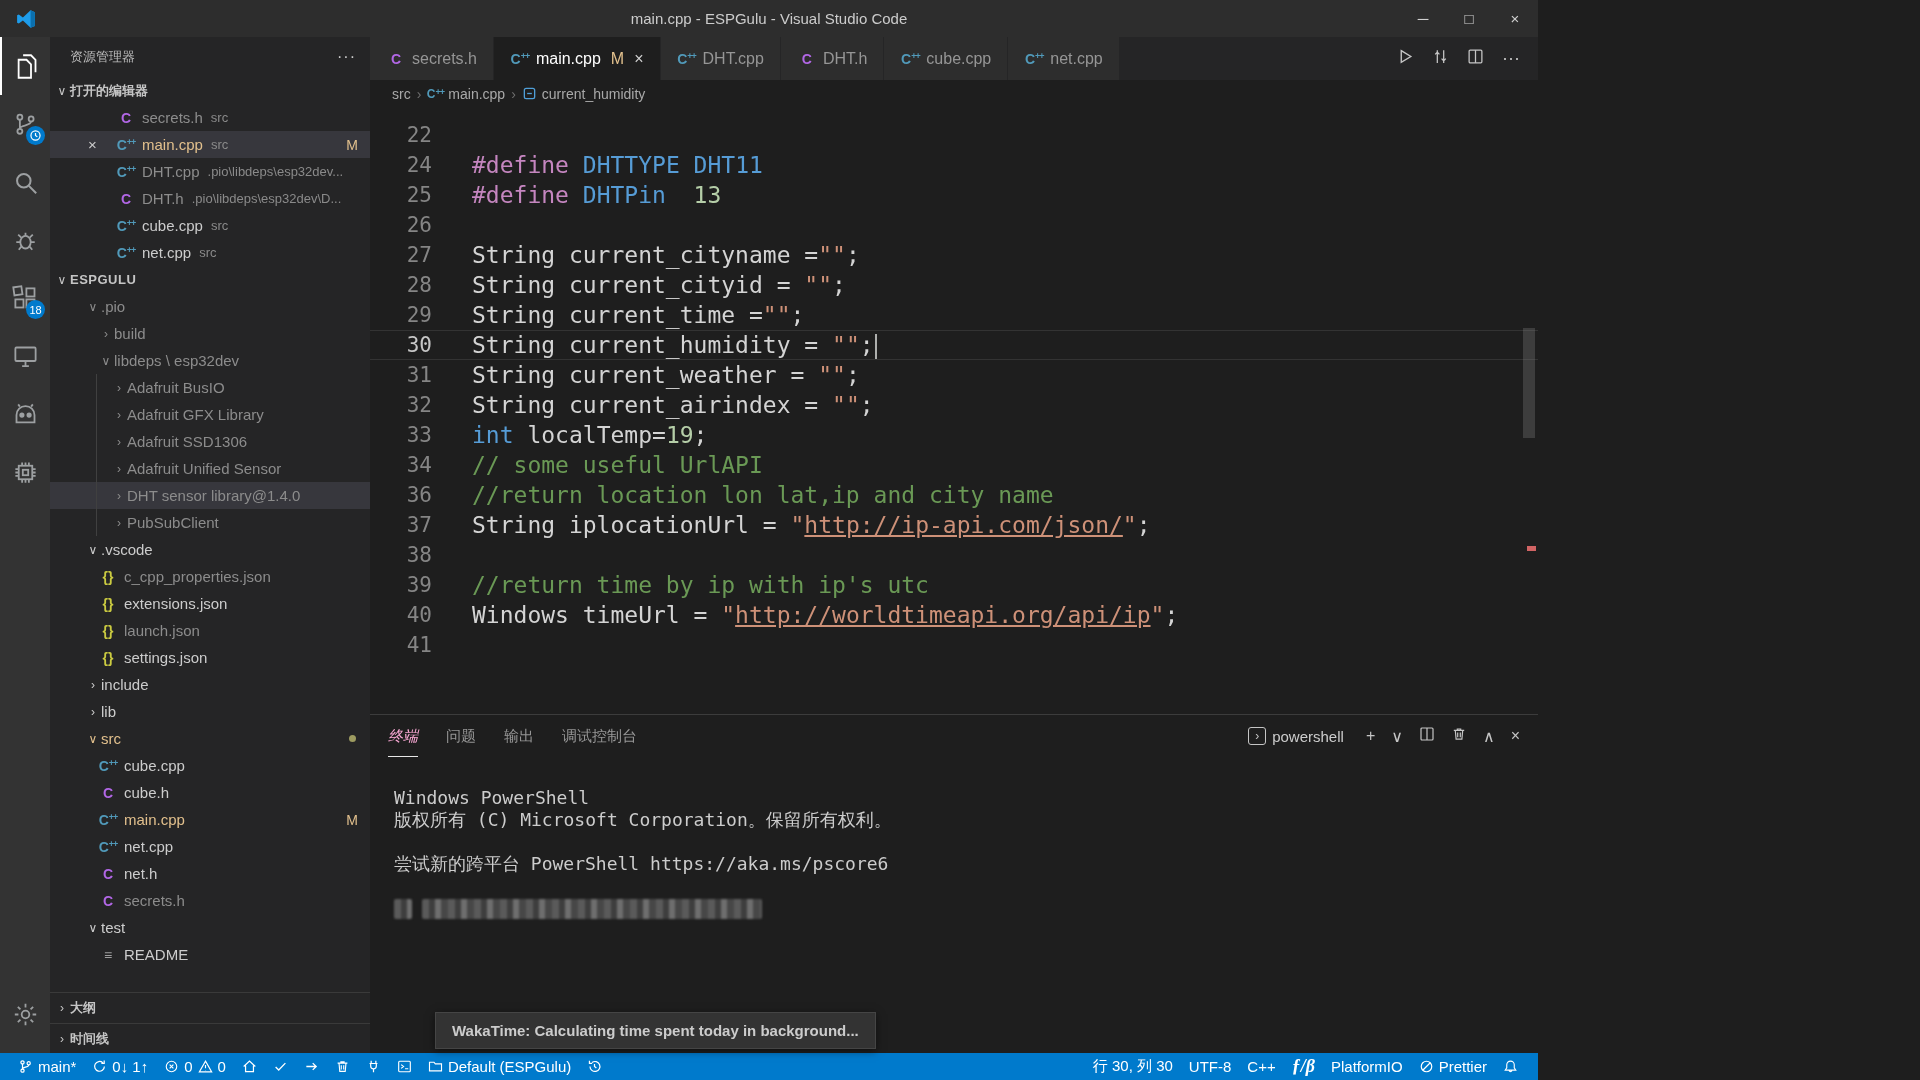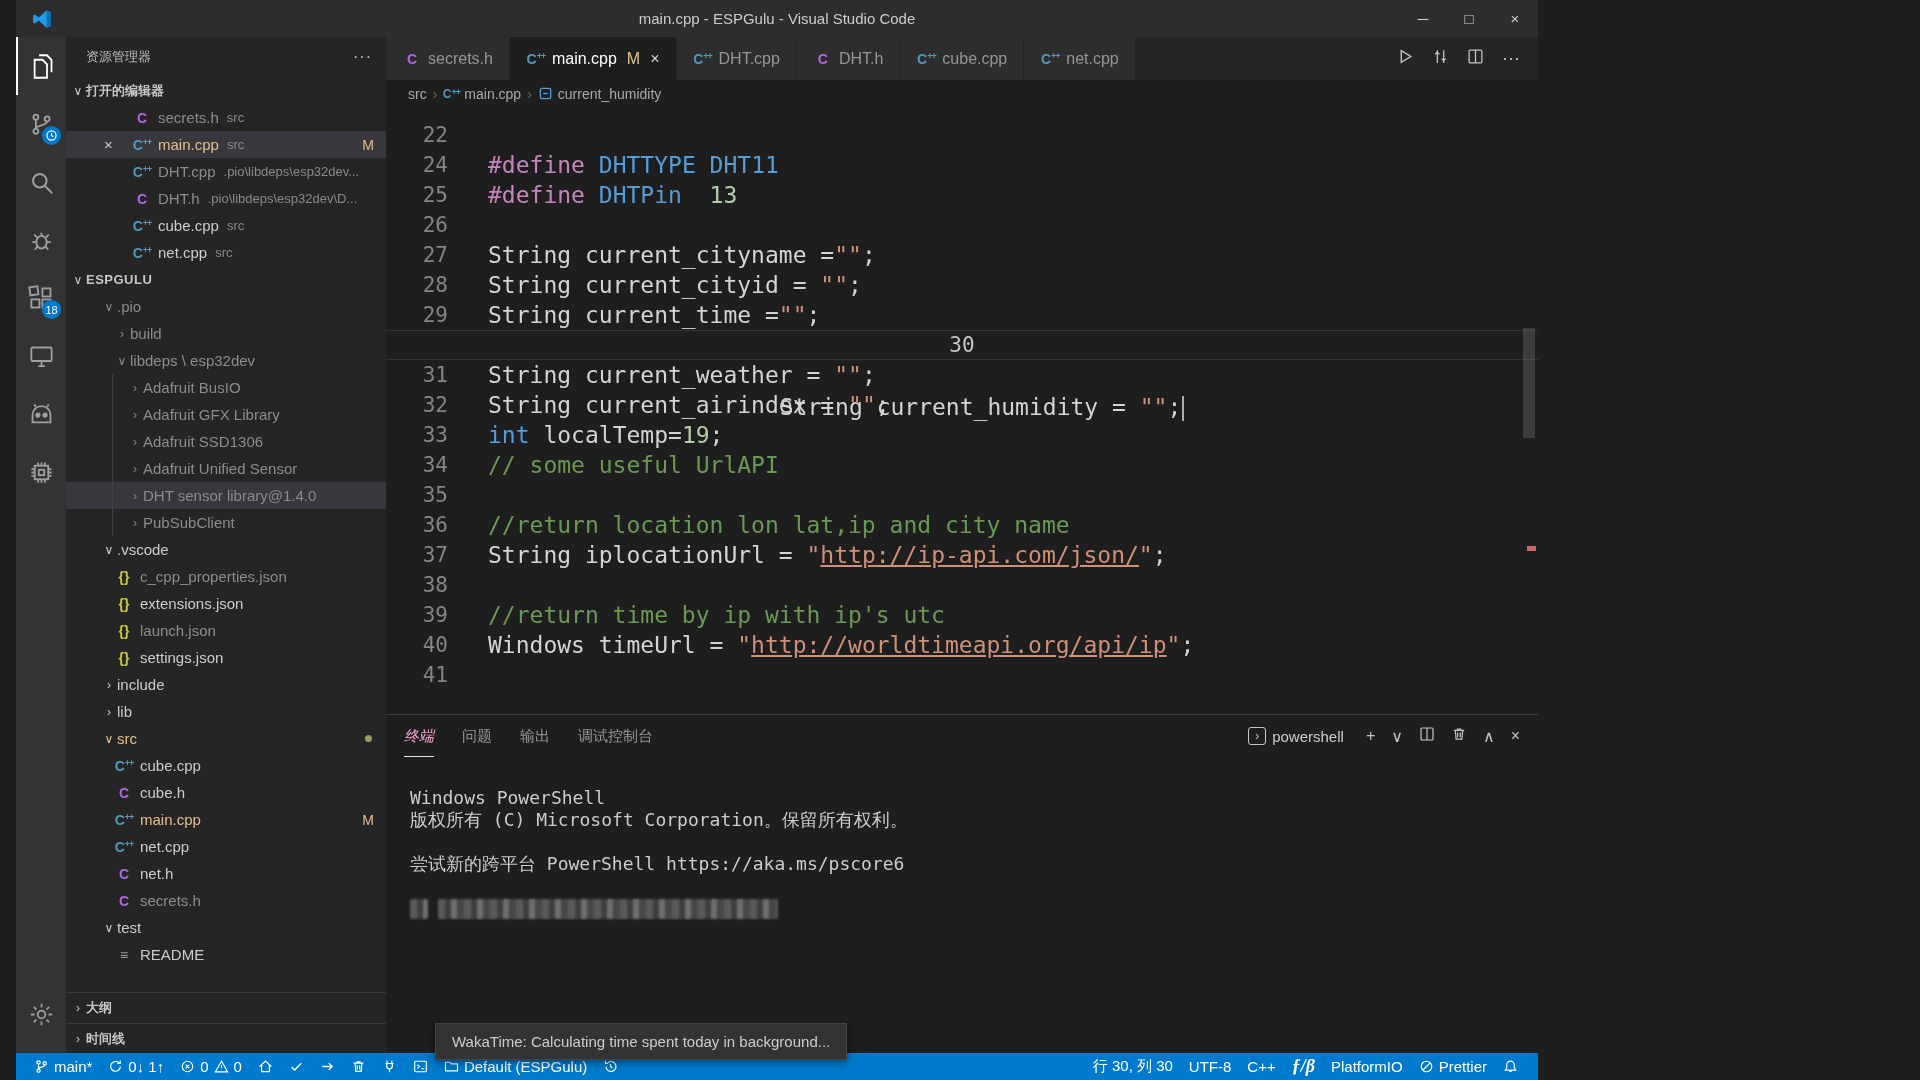--- a/index.html
+++ b/index.html
@@ -1,18 +1,18 @@
 <!DOCTYPE html>
 <html><head>
 <meta charset="utf-8">
 <style>
 *{margin:0;padding:0;box-sizing:border-box;}
 html,body{width:1920px;height:1080px;overflow:hidden;background:#1e1e1e;color:#cccccc;
   font-family:"Liberation Sans","DejaVu Sans",sans-serif;}
-#app{width:1538px;height:1080px;display:flex;flex-direction:column;position:relative;padding-left:16px;}
+#app{width:1538px;height:1080px;display:flex;flex-direction:column;position:relative;}
 
 
 .titlebar{flex:0 0 37px;background:#2d2d2d;display:flex;align-items:center;position:relative;}
 .tb-logo{width:52px;display:flex;justify-content:center;align-items:center;}
 .tb-logo svg{width:22px;height:22px;}
 .tb-title{position:absolute;left:300px;right:300px;text-align:center;font-size:15px;color:#cccccc;}
 .tb-controls{margin-left:auto;display:flex;height:37px;}
 .tb-btn{width:46px;display:flex;align-items:center;justify-content:center;font-size:15px;color:#d0d0d0;}
 
 
@@ -69,21 +69,21 @@
 .ed-actions svg{width:17px;height:17px;}
 .breadcrumb{flex:0 0 28px;display:flex;align-items:center;padding-left:22px;font-size:14px;color:#a9a9a9;gap:6px;}
 .breadcrumb .sep{color:#6e6e6e;}
 .breadcrumb .fi{font-size:12px;width:16px;flex:0 0 16px;margin-right:0;}
 .bc-sym svg{width:15px;height:15px;vertical-align:-2px;}
 
 .edpane{flex:1;position:relative;overflow:hidden;}
 .code{position:absolute;left:0;top:0;right:0;padding-top:12px;
   font-family:"DejaVu Sans Mono","Liberation Mono",monospace;font-size:23px;line-height:30px;}
 .line{display:flex;height:30px;white-space:pre;align-items:center;}
-.line.current{box-shadow:inset 0 1px 0 #333333, inset 0 -1px 0 #333333;flex-direction:column;}
+.line.current{box-shadow:inset 0 1px 0 #333333, inset 0 -1px 0 #333333;}
 .ln{flex:0 0 62px;text-align:right;color:#858585;font-size:21px;}
 .line.current .ln{color:#c6c6c6;}
 .lc{margin-left:40px;}
 .tk-kw{color:#569cd6}.tk-ty{color:#4ec9b0}.tk-va{color:#9cdcfe}.tk-pl{color:#d4d4d4}.tk-mc{color:#c586c0}
 .tk-df{color:#569cd6}.tk-nu{color:#b5cea8}.tk-st{color:#ce9178}.tk-cm{color:#6a9955}
 .tk-lk{color:#ce9178;text-decoration:underline;}
 .cursor{display:inline-block;width:2px;height:25px;background:#aeafad;margin-left:1px;vertical-align:middle;}
 .minimap{position:absolute;left:1430px;top:8px;width:76px;}
 .mm-row{height:3px;margin-bottom:2px;border-radius:1px;opacity:.65;}
 .vscroll{position:absolute;right:0;top:0;width:18px;height:100%;}
@@ -107,22 +107,22 @@
 
 
 .statusbar{flex:0 0 27px;background:#007acc;display:flex;align-items:center;color:#ffffff;font-size:15px;}
 .sb-left{display:flex;align-items:center;padding-left:10px;height:100%;}
 .sb-right{margin-left:auto;display:flex;align-items:center;padding-right:12px;height:100%;}
 .st-item{display:flex;align-items:center;gap:5px;padding:0 8px;height:100%;}
 .st-item svg{width:15px;height:15px;display:block;}
 .waka{font-style:italic;font-weight:bold;font-family:"Liberation Serif","DejaVu Serif",serif;font-size:18px;}
 
 
-.notif{position:absolute;left:435px;bottom:20px;background:#333333;color:#cccccc;font-size:15px;
-  padding:9px 16px;box-shadow:0 2px 8px rgba(0,0,0,.5);border:1px solid #454545;}
+.notif{position:absolute;left:435px;bottom:31px;background:#333333;color:#cccccc;font-size:15px;
+  padding:9px 16px;box-shadow:0 2px 8px rgba(0,0,0,.5);border:1px solid #454545;font-weight:bold;}
 </style>
 </head>
 <body>
 
 <div id="app">
 
   <div class="titlebar">
     <div class="tb-logo">
       <svg viewBox="0 0 24 24">
           <path fill="#1e9cea" d="M17 2.5L8.6 10.4 4.2 7 2.3 7.9v8.2l1.9.9 4.4-3.4L17 21.5l4.7-1.9v-15z"></path>
@@ -446,21 +446,20 @@
             <div class="line"><span class="ln">25</span><span class="lc"><span class="tk-mc">#define</span><span class="tk-pl"> </span><span class="tk-df">DHTPin</span><span class="tk-pl">  </span><span class="tk-nu">13</span></span></div>
             <div class="line"><span class="ln">26</span></div>
             <div class="line"><span class="ln">27</span><span class="lc"><span class="tk-pl">String current_cityname =</span><span class="tk-st">""</span><span class="tk-pl">;</span></span></div>
             <div class="line"><span class="ln">28</span><span class="lc"><span class="tk-pl">String current_cityid = </span><span class="tk-st">""</span><span class="tk-pl">;</span></span></div>
             <div class="line"><span class="ln">29</span><span class="lc"><span class="tk-pl">String current_time =</span><span class="tk-st">""</span><span class="tk-pl">;</span></span></div>
             <div class="line current"><span class="ln">30</span><span class="lc"><span class="tk-pl">String current_humidity = </span><span class="tk-st">""</span><span class="tk-pl">;</span><span class="cursor"></span></span></div>
             <div class="line"><span class="ln">31</span><span class="lc"><span class="tk-pl">String current_weather = </span><span class="tk-st">""</span><span class="tk-pl">;</span></span></div>
             <div class="line"><span class="ln">32</span><span class="lc"><span class="tk-pl">String current_airindex = </span><span class="tk-st">""</span><span class="tk-pl">;</span></span></div>
             <div class="line"><span class="ln">33</span><span class="lc"><span class="tk-kw">int</span><span class="tk-pl"> localTemp=</span><span class="tk-nu">19</span><span class="tk-pl">;</span></span></div>
             <div class="line"><span class="ln">34</span><span class="lc"><span class="tk-cm">// some useful UrlAPI</span></span></div>
-            <div class="line"><span class="ln">35</span><span class="lc"></span></div>
             <div class="line"><span class="ln">36</span><span class="lc"><span class="tk-cm">//return location lon lat,ip and city name</span></span></div>
             <div class="line"><span class="ln">37</span><span class="lc"><span class="tk-pl">String iplocationUrl = </span><span class="tk-st">"</span><span class="tk-lk">http://ip-api.com/json/</span><span class="tk-st">"</span><span class="tk-pl">;</span></span></div>
             <div class="line"><span class="ln">38</span><span class="lc"></span></div>
             <div class="line"><span class="ln">39</span><span class="lc"><span class="tk-cm">//return time by ip with ip's utc</span></span></div>
             <div class="line"><span class="ln">40</span><span class="lc"><span class="tk-pl">Windows timeUrl = </span><span class="tk-st">"</span><span class="tk-lk">http://worldtimeapi.org/api/ip</span><span class="tk-st">"</span><span class="tk-pl">;</span></span></div>
             <div class="line"><span class="ln">41</span><span class="lc"></span></div>
           </div>
         <div class="minimap" id="minimap">
             <div class="mm-row" style="width: 55px; background: rgb(86, 156, 214);"></div>
             <div class="mm-row" style="width: 40px; background: rgb(191, 191, 191);"></div>

